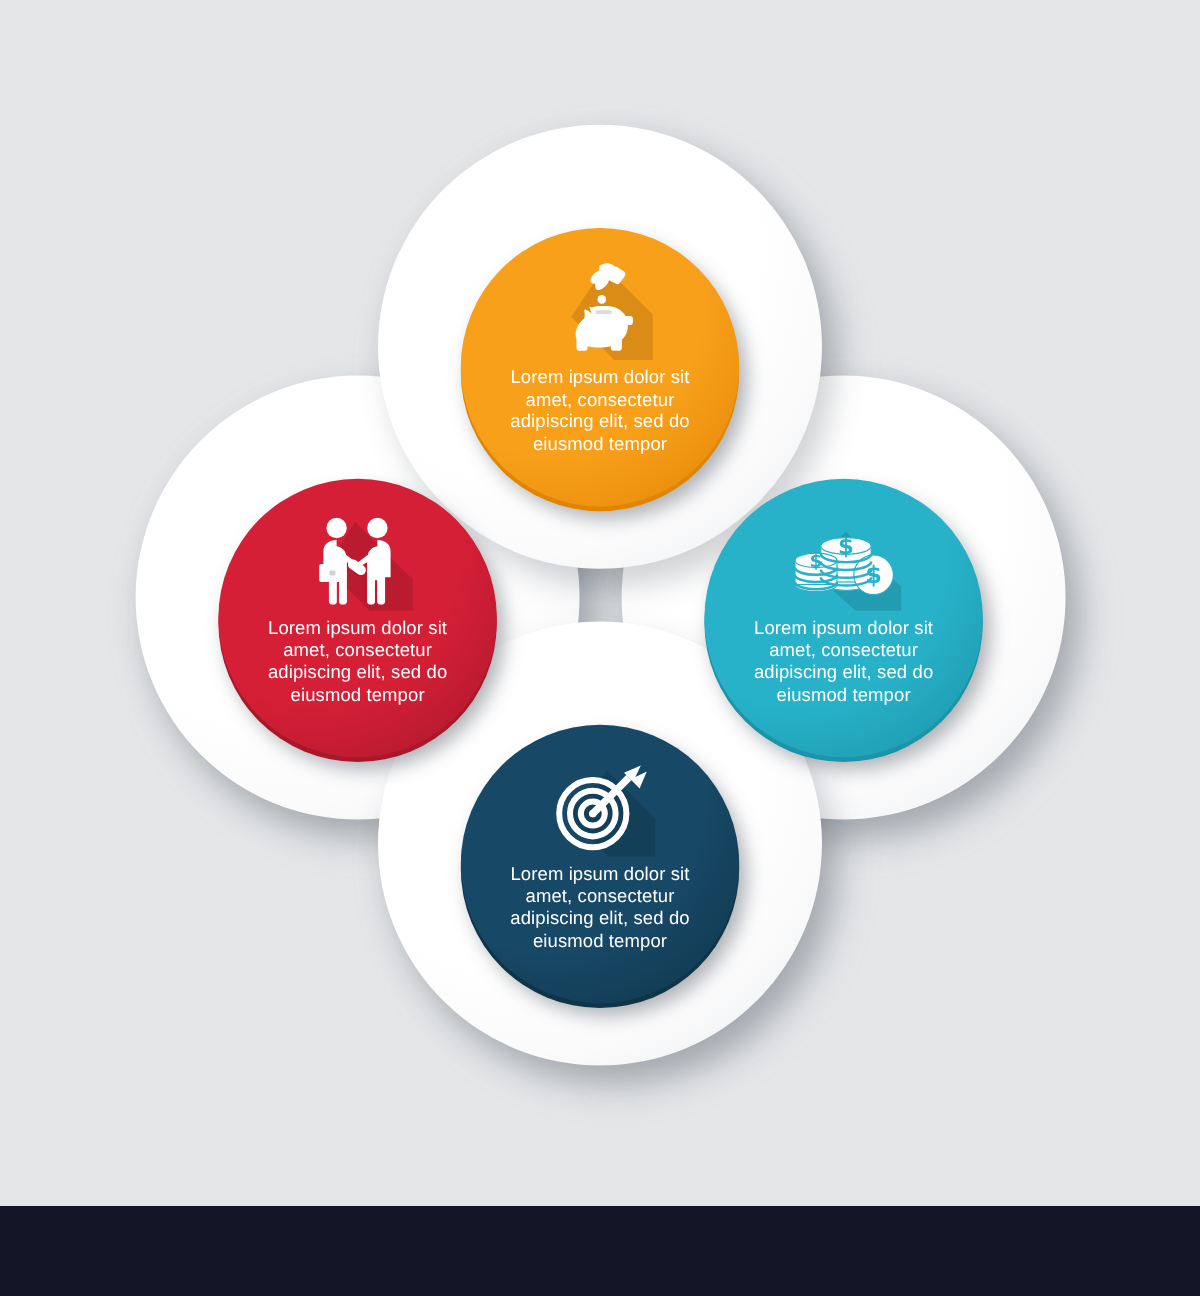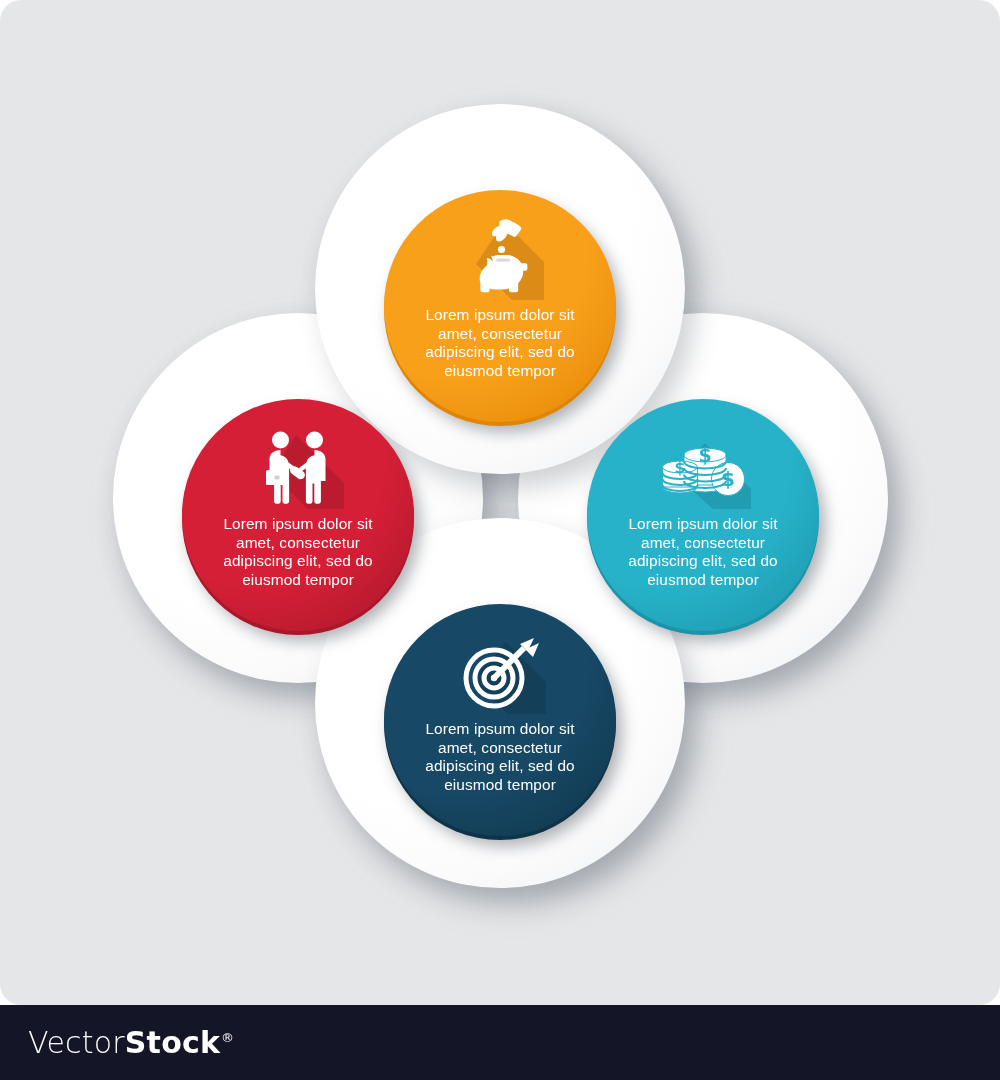--- a/index.html
+++ b/index.html
@@ -12,21 +12,20 @@
   #stage {
     position:relative;
     width:1000px; height:1080px;
   }
   
   #canvas {
     position:absolute; left:0; top:0;
     width:1000px; height:1005px;
     background:#e5e6e8;
     overflow:hidden;
-    border-radius:21px;
   }
   
   .petal {
     position:absolute;
     border-radius:50%;
     background:radial-gradient(circle at 34% 28%, #ffffff 0%, #ffffff 52%, #fbfbfc 70%, #eef0f1 90%, #e4e6e8 100%);
   }
   .petal::after {
     content:"";
     position:absolute; inset:0;
@@ -286,20 +285,15 @@
             <path d="M68 16 l14-6 -4.5 9.5 9.5-4.5 -6 14 -5.5-5.5 -2-2z" fill="#ffffff"></path>
           </svg>
         </div>
         <div class="node-text">Lorem ipsum dolor sit amet, consectetur adipiscing elit, sed do eiusmod tempor</div>
       </div>
     </div>
 
   </div>
 
   <div id="footer">
-    <div id="wm-logo">
-      <span class="light">Vector</span>
-        <span class="bold">Stock</span>
-        <span class="reg">®</span>
-    </div>
   </div>
 
 </div>
 
 </body></html>

